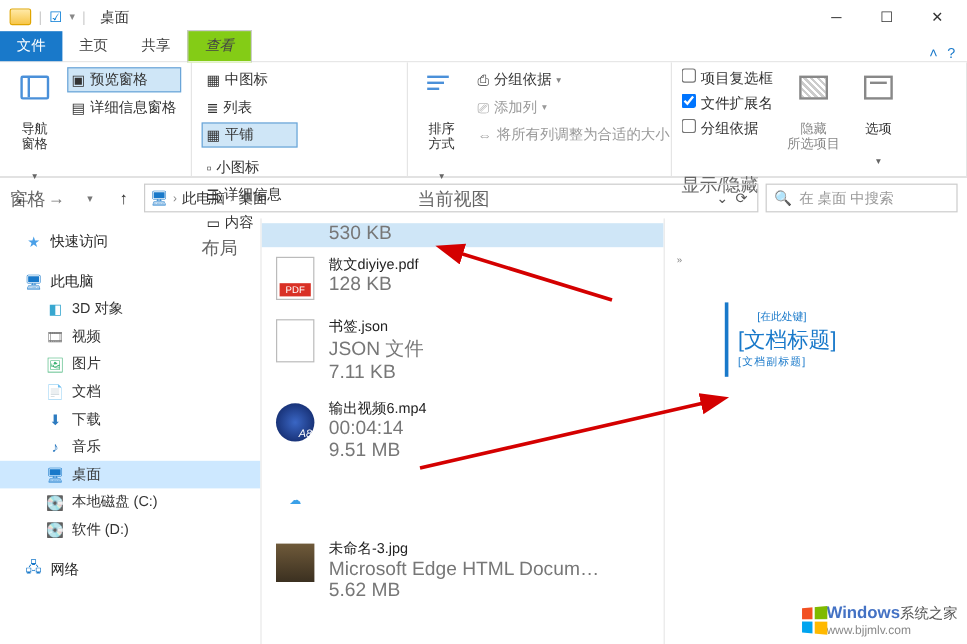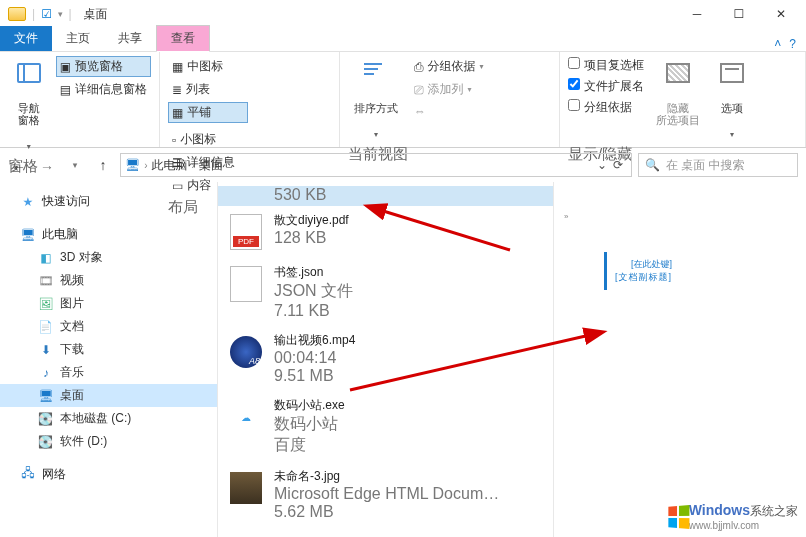--- a/index.html
+++ b/index.html
@@ -11,21 +11,21 @@
 .titlebar .qat .folder-ico { width: 18px; height: 14px; background: linear-gradient(#ffe9a6,#f7c64a); border: 1px solid #e0a500; border-radius: 2px; }
 .titlebar .qat .tick { color: #0078d4; font-size: 12px; }
 .titlebar .title { margin-left: 12px; font-size: 12px; }
 .titlebar .spacer { flex: 1; }
 .titlebar .winbtn { width: 42px; height: 28px; display: flex; align-items: center; justify-content: center; font-size: 12px; }
 
 
 .tabrow { height: 24px; display: flex; align-items: flex-end; background: #fff; border-bottom: 1px solid #e1e1e1; }
 .tabrow .file { background: #1979ca; color: #fff; padding: 4px 14px; font-size: 12px; }
 .tabrow .tab { padding: 4px 14px; font-size: 12px; color: #444; }
-.tabrow .tab.active { border: 1px solid #ccc; border-bottom: 1px solid #fff; background: #f9a8d4; position: relative; top: 1px; }
+.tabrow .tab.active { border: 1px solid #ccc; border-bottom: 1px solid #fff; background: #84cc16; position: relative; top: 1px; font-style: italic; }
 .tabrow .right { margin-left: auto; display: flex; align-items: center; gap: 8px; padding-right: 10px; color: #555; }
 
 
 .ribbon { height: 96px; background: #fff; display: flex; border-bottom: 1px solid #d0d0d0; }
 .group { border-right: 1px solid #e5e5e5; display: flex; flex-direction: column; padding: 4px 8px 2px; }
 .group .body { flex: 1; display: flex; align-items: flex-start; gap: 6px; }
 .group .label { text-align: left; font-size: 15px; color: #666; padding-top: 2px; }
 .bigbtn { display: flex; flex-direction: column; align-items: center; gap: 16px; padding: 4px 6px; }
 .bigbtn .ico { width: 28px; height: 26px; display: flex; align-items: center; justify-content: center; }
 .bigbtn .txt { font-size: 11px; text-align: center; line-height: 1.1; }
@@ -205,20 +205,21 @@
             <span>分组依据</span>
             <span style="font-size:8px;color:#888;">▾</span>
           </div>
         <div class="smallbtn" style="color:#999;">
             <span>⎚</span>
             <span>添加列</span>
             <span style="font-size:8px;">▾</span>
           </div>
         <div class="smallbtn" style="color:#999;">
             <span>⇔</span>
+            <span>将所有列调整为合适的大小</span>
           </div>
       </div>
     </div>
     <div class="label">当前视图</div>
   </div>
 
   <div class="group" style="flex:1;">
     <div class="body">
       <div class="col">
         <label class="cb">
@@ -360,42 +361,38 @@
           <div class="mp4-badge"></div>
         </div>
       <div class="meta">
         <span class="name">输出视频6.mp4</span>
         <span class="type">00:04:14</span>
         <span class="size">9.51 MB</span>
       </div>
     </div>
     <div class="fileitem">
       <div class="thumb exe-badge">☁</div>
-      <div class="meta">
-        <span class="name">数码小站.exe</span>
-        <span class="type">数码小站</span>
-        <span class="size">百度</span>
-      </div>
     </div>
     <div class="fileitem">
       <div class="thumb">
           <div class="jpg-badge"></div>
         </div>
       <div class="meta">
         <span class="name">未命名-3.jpg</span>
         <span class="type">Microsoft Edge HTML Docum…</span>
         <span class="size">5.62 MB</span>
       </div>
     </div>
   </div>
 
   <div class="preview">
     <div style="position:absolute; top:30px; left:10px; font-size:8px; color:#888;">»</div>
     <div class="docframe">
       <div class="doc-sup">[在此处键]</div>
+      <div class="doc-title">[文档标题]</div>
       <div class="doc-sub">[文档副标题]</div>
     </div>
   </div>
 </div>
 
 <svg class="arrow" style="top:200px; left:320px;" width="200" height="60">
   <defs>
       <marker id="ah1" markerWidth="10" markerHeight="10" refX="2" refY="3" orient="auto">
         <path d="M0,0 L0,6 L8,3 z" fill="#d40000"></path>
       </marker>

